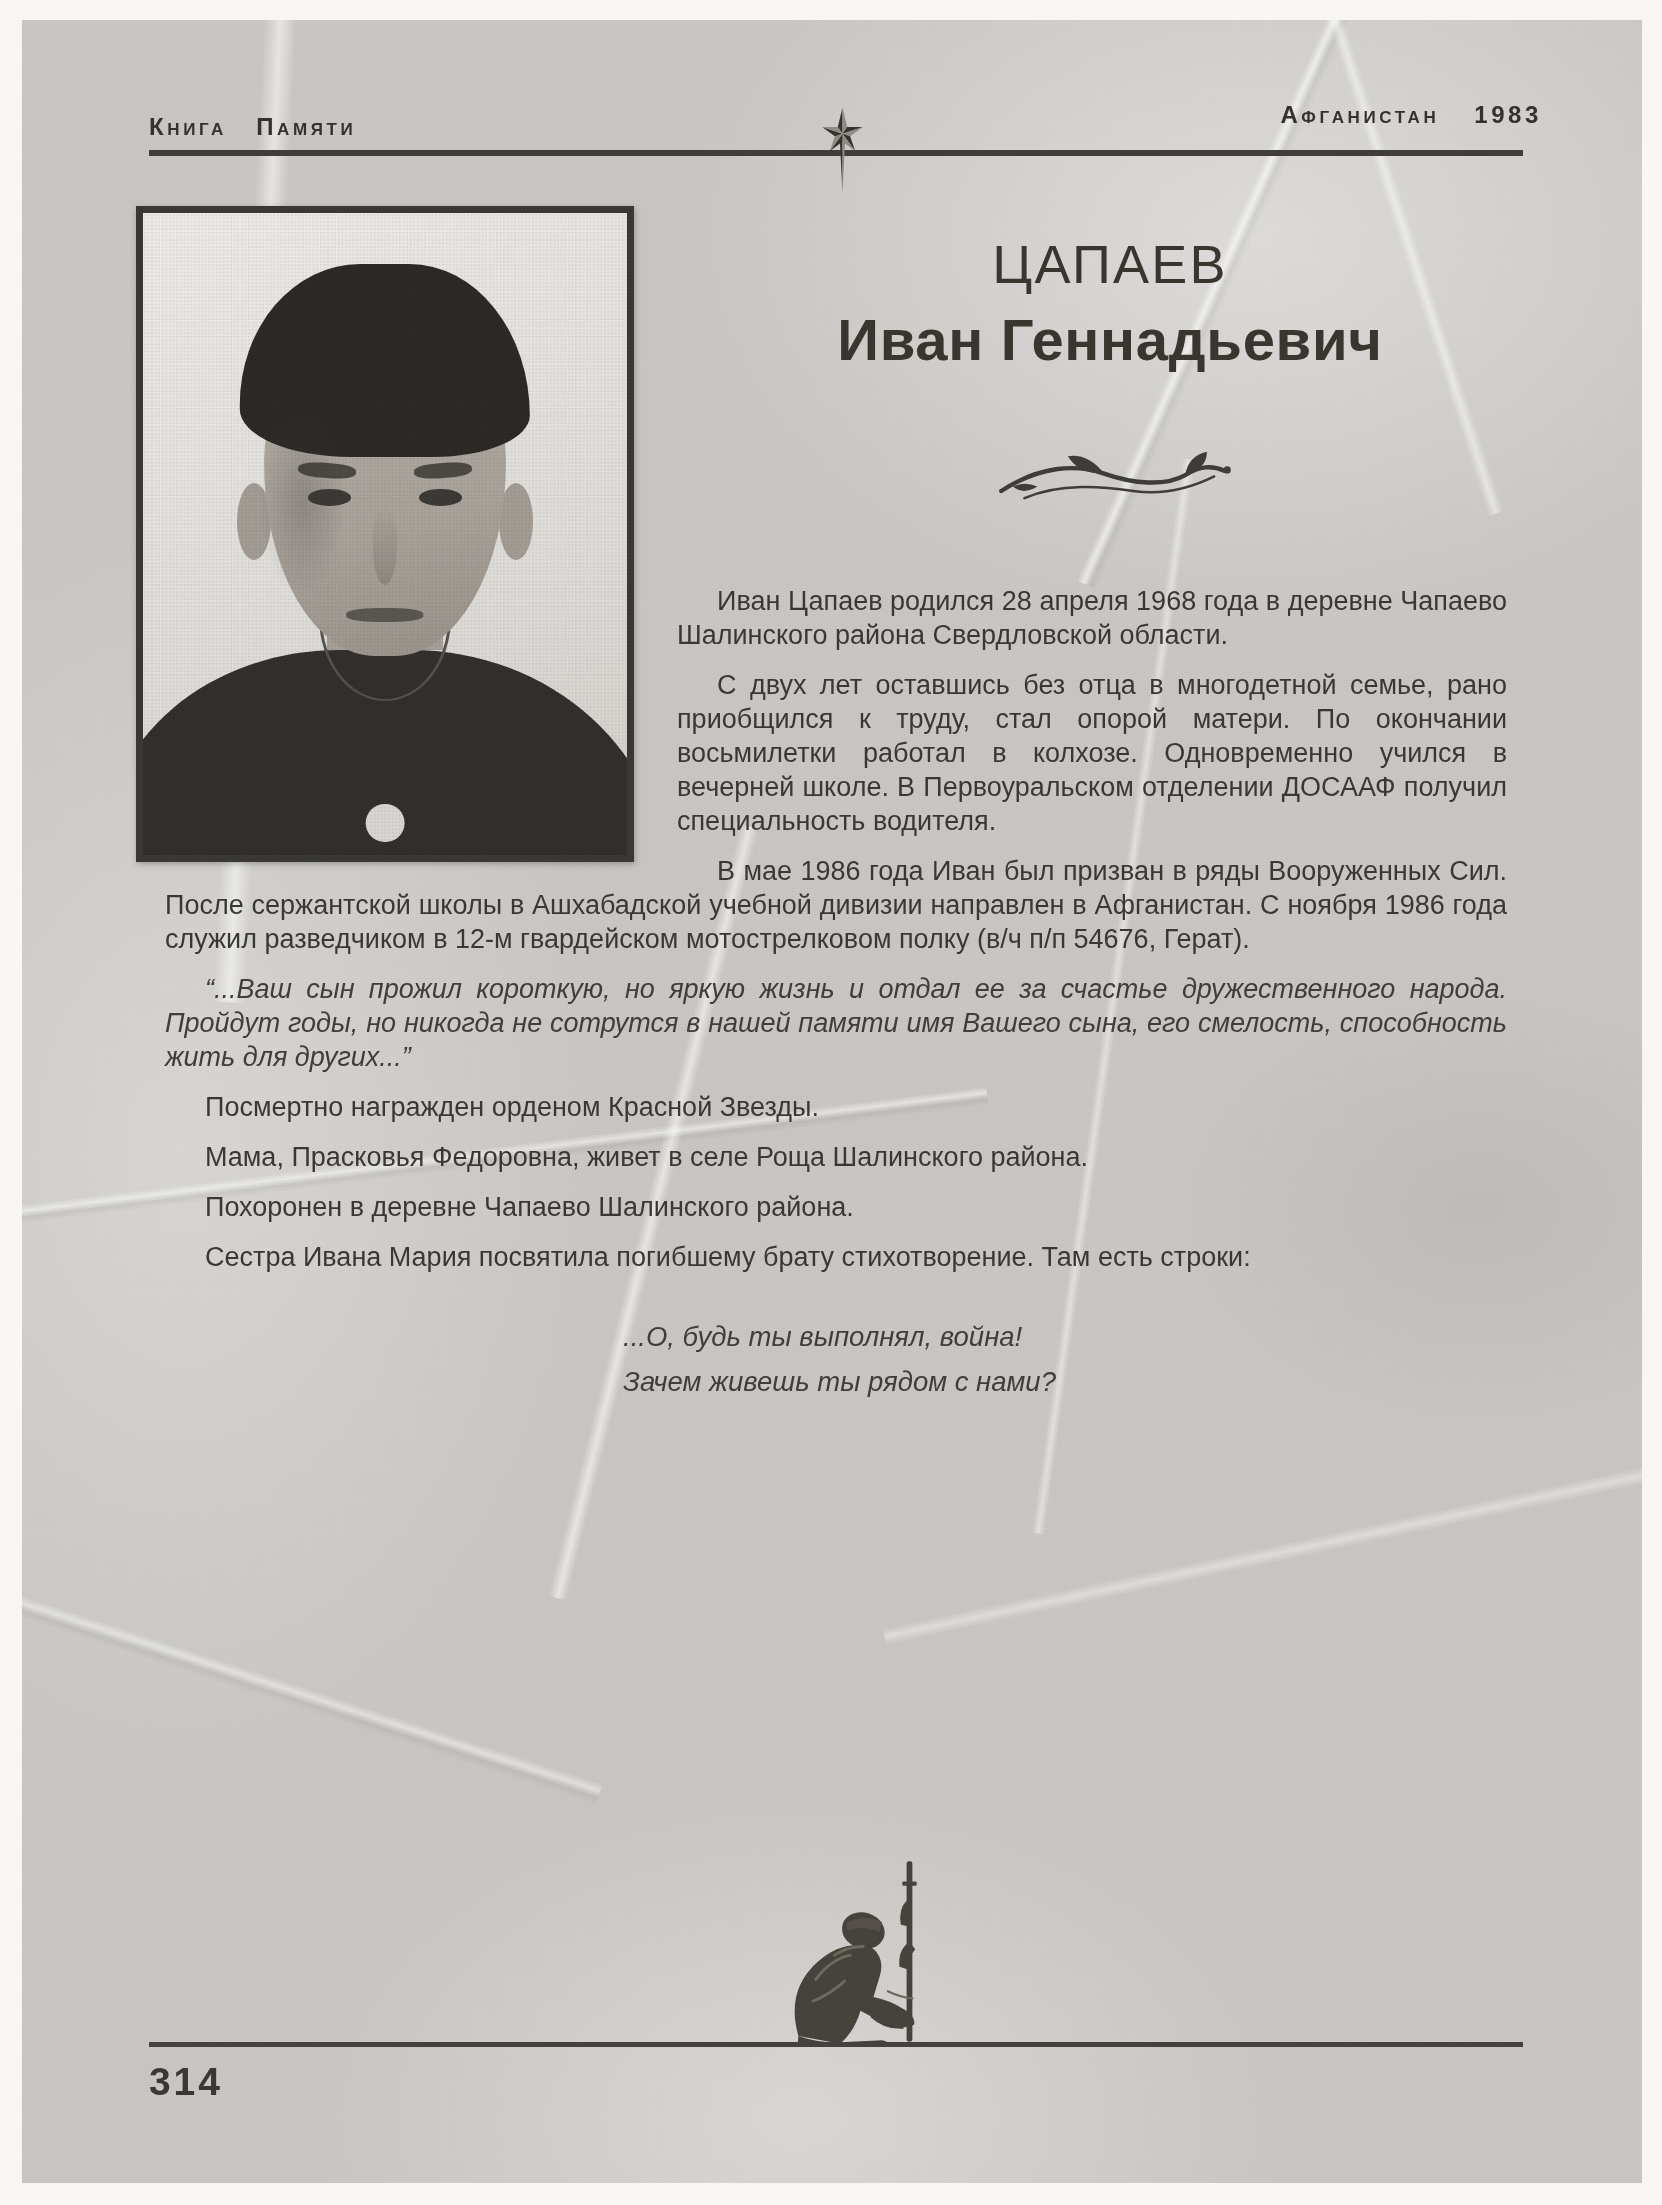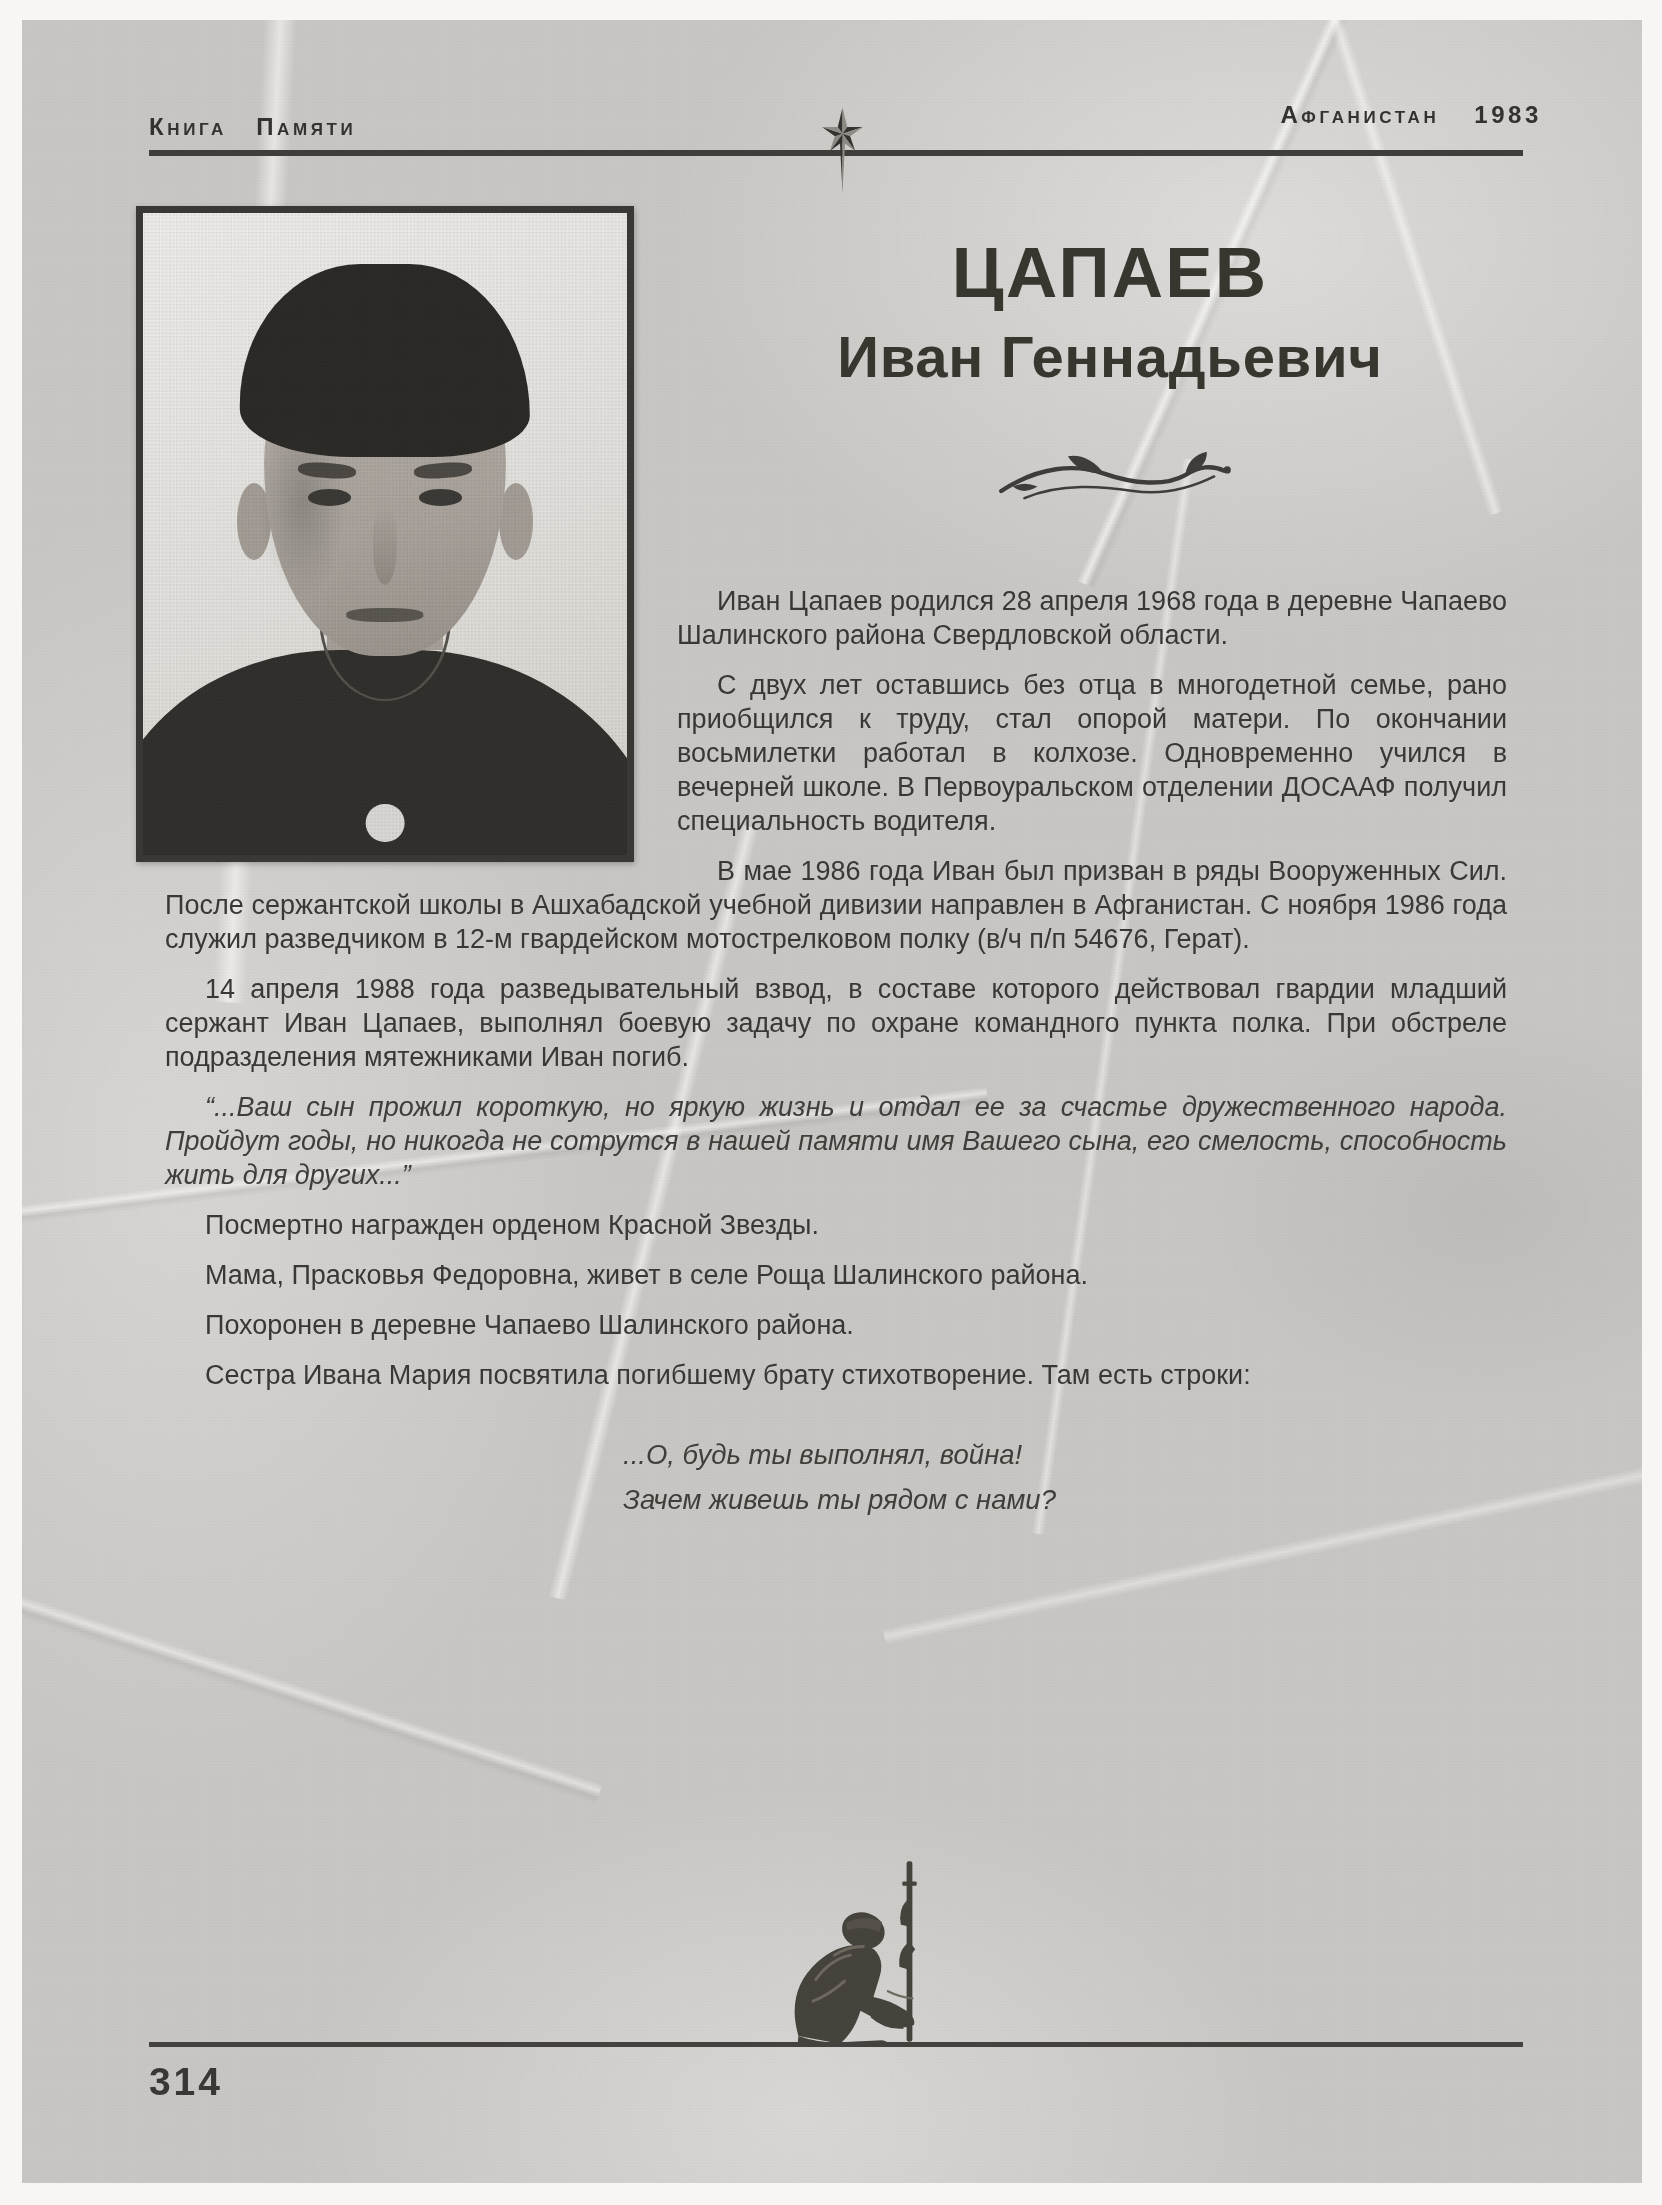--- a/index.html
+++ b/index.html
@@ -87,21 +87,21 @@
     background:linear-gradient(#a8a29b,#8e8881);border-radius:40% 40% 50% 50%;}
   .ph-mouth{position:absolute;left:50%;top:61.5%;width:16%;height:2.2%;transform:translateX(-50%);
     background:#5a5650;border-radius:40%;}
   .ph-shadow{position:absolute;left:24%;top:30%;width:18%;height:30%;
     background:radial-gradient(rgba(60,56,52,.25),transparent 70%);}
   .ph-grain{position:absolute;inset:0;
     background-image:radial-gradient(rgba(0,0,0,.06) 0.7px, transparent 0.7px);background-size:3.6px 3.6px;}
 
   
   .title-block{position:absolute;left:629px;top:217px;width:918px;text-align:center;color:#38362f;}
-  .title-surname{font-size:71px;font-weight:bold;letter-spacing:2.2px;line-height:1;}
+  .title-surname{font-size:54px;font-weight:normal;letter-spacing:2.2px;line-height:1;}
   .title-given{font-size:58px;font-weight:bold;letter-spacing:0.7px;line-height:1;margin-top:20px;}
   .flourish{position:absolute;left:972px;top:423px;width:239px;height:80px;}
 
   
   .body-text{
     position:absolute;left:127px;top:548px;width:1374px;
     font-size:27px;line-height:34px;color:#3a3835;text-align:justify;
   }
   .wrap-spacer{float:left;width:528px;height:307px;}
   .body-text p{margin:16px;text-indent:40px;}
@@ -181,21 +181,20 @@
     <path d="M264,44 q4,-26 30,-32 q0,24 -30,32 z" fill="#3f3d39"></path>
     <path d="M60,60 q-18,-8 -34,0 q14,12 34,0 z" fill="#3f3d39"></path>
     <circle cx="322" cy="37" r="5" fill="#3f3d39"></circle>
   </svg>
 
   <div class="body-text">
     <div class="wrap-spacer"></div>
     <p>Иван Цапаев родился 28 апреля 1968 года в деревне Чапаево Шалинского района Свердловской области.</p>
     <p>С двух лет оставшись без отца в многодетной семье, рано приобщился к труду, стал опорой матери. По окончании восьмилетки работал в колхозе. Одновременно учился в вечерней школе. В Первоуральском отделении ДОСААФ получил специальность водителя.</p>
     <p>В мае 1986 года Иван был призван в ряды Вооруженных Сил. После сержантской школы в Ашхабадской учебной дивизии направлен в Афганистан. С ноября 1986 года служил разведчиком в 12-м гвардейском мотострелковом полку (в/ч п/п 54676, Герат).</p>
-    <p>14 апреля 1988 года разведывательный взвод, в составе которого действовал гвардии младший сержант Иван Цапаев, выполнял боевую задачу по охране командного пункта полка. При обстреле подразделения мятежниками Иван погиб.</p>
     <p class="quote">“...Ваш сын прожил короткую, но яркую жизнь и отдал ее за счастье дружественного народа. Пройдут годы, но никогда не сотрутся в нашей памяти имя Вашего сына, его смелость, способность жить для других...”</p>
     <p>Посмертно награжден орденом Красной Звезды.</p>
     <p>Мама, Прасковья Федоровна, живет в селе Роща Шалинского района.</p>
     <p>Похоронен в деревне Чапаево Шалинского района.</p>
     <p>Сестра Ивана Мария посвятила погибшему брату стихотворение. Там есть строки:</p>
     <div class="poem">
       <div>...О, будь ты выполнял, война!</div>
       <div>Зачем живешь ты рядом с нами?</div>
     </div>
   </div>

